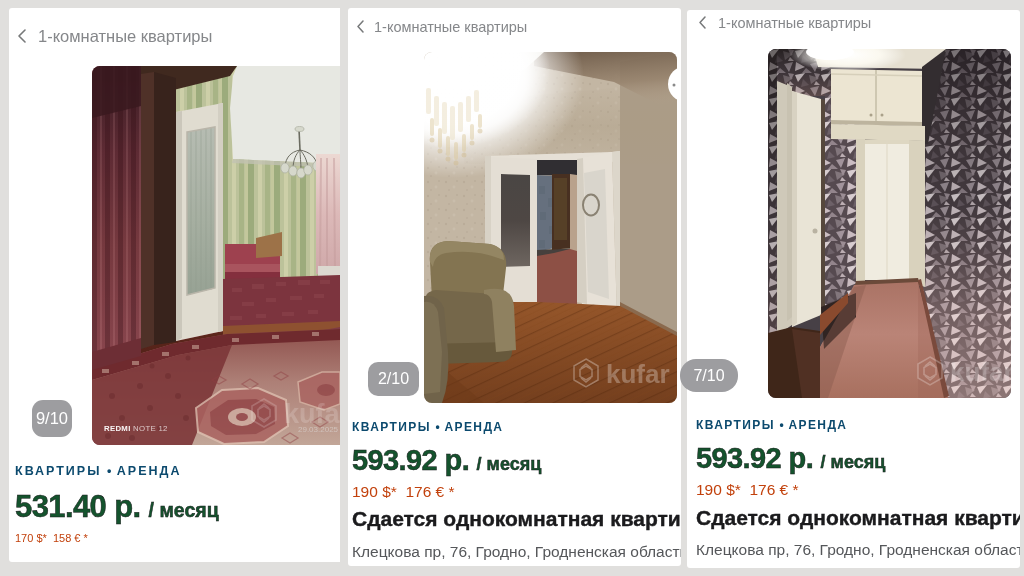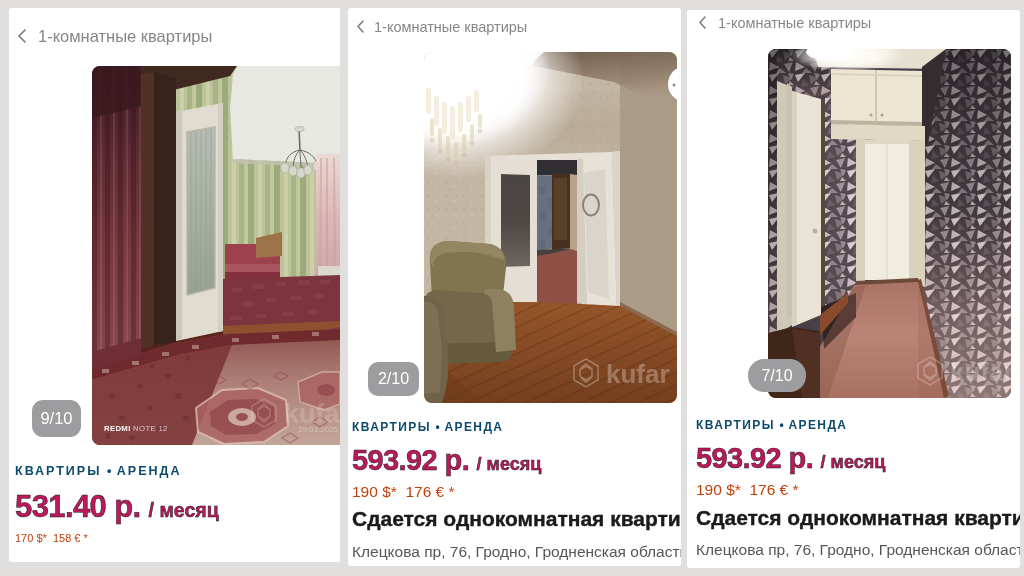--- a/index.html
+++ b/index.html
@@ -2,21 +2,21 @@
 <html><head>
 <meta charset="utf-8">
 <style>
   html,body{margin:0;padding:0;}
   body{width:1024px;height:576px;background:#e0dfdd;font-family:"Liberation Sans",sans-serif;overflow:hidden;position:relative;}
   .panel{position:absolute;background:#ffffff;}
   .hdr{position:absolute;color:#85878a;white-space:nowrap;}
   .arrow{position:absolute;}
   .badge{position:absolute;background:#9d9da0;color:#fff;display:flex;align-items:center;justify-content:center;font-size:17px;}
   .cat{position:absolute;font-weight:bold;color:#0c4a6e;letter-spacing:1.4px;white-space:nowrap;}
-  .price{position:absolute;color:#be185d;font-weight:bold;white-space:nowrap;-webkit-text-stroke:0.5px #1b1b1d;}
+  .price{position:absolute;color:#14532d;font-weight:bold;white-space:nowrap;-webkit-text-stroke:0.5px #1b1b1d;}
   .sub{position:absolute;color:#c2410c;white-space:nowrap;}
   .title{position:absolute;color:#1b1b1d;font-weight:bold;white-space:nowrap;overflow:hidden;-webkit-text-stroke:0.4px #1b1b1d;}
   .addr{position:absolute;color:#55575a;white-space:nowrap;overflow:hidden;}
   .photo{position:absolute;overflow:hidden;}
   .photo svg{filter:blur(0.45px);}
 </style>
 </head>
 <body>
 
 <div class="panel" style="left:9px;top:8px;width:331px;height:554px;border-radius:3px 0 0 3px;"></div>
@@ -483,25 +483,25 @@
 
 <g opacity="0.25" stroke="#ffffff" fill="none" stroke-width="1.5">
 <path d="M162 308 L174 315 L174 329 L162 336 L150 329 L150 315 Z"></path>
 <path d="M162 315 L168 318.5 L168 325.5 L162 329 L156 325.5 L156 318.5 Z"></path>
 <path d="M157 317 l5 -4 l5 4 M157 327 l5 4 l5 -4"></path>
 </g>
 <text x="182" y="332" font-family="Liberation Sans, sans-serif" font-size="26" font-weight="bold" fill="#ffffff" opacity="0.22">kufar</text>
 </svg>
 </div>
 
-<div class="badge" style="left:32px;top:400px;width:49px;height:37px;border-radius:11px;font-size:16.5px;">9/10</div>
+<div class="badge" style="left:32px;top:400px;width:40px;height:37px;border-radius:11px;font-size:16.5px;">9/10</div>
 
 <div class="badge" style="left:368px;top:362px;width:51px;height:34px;border-radius:10px;font-size:16px;">2/10</div>
 
-<div class="badge" style="left:748px;top:359px;width:58px;height:33px;border-radius:16px;font-size:16px;">7/10</div>
+<div class="badge" style="left:680px;top:359px;width:58px;height:33px;border-radius:16px;font-size:16px;">7/10</div>
 
 <div class="cat" style="left:15px;top:464px;font-size:12.5px;letter-spacing:2px;">КВАРТИРЫ <span style="letter-spacing:0;">•</span> АРЕНДА</div>
 
 <div class="price" style="left:15px;top:489px;font-size:31px;letter-spacing:-0.6px;">531.40 р. <span style="font-size:19.5px;letter-spacing:0;">/ месяц</span></div>
 
 <div class="sub" style="left:15px;top:532px;font-size:11px;">170 $*&nbsp; 158 € *</div>
 
 <div class="cat" style="left:352px;top:420px;font-size:12px;">КВАРТИРЫ <span style="letter-spacing:0;">•</span> АРЕНДА</div>
 
 <div class="price" style="left:352px;top:444px;font-size:29px;letter-spacing:-0.6px;">593.92 р. <span style="font-size:18px;letter-spacing:0;">/ месяц</span></div>

